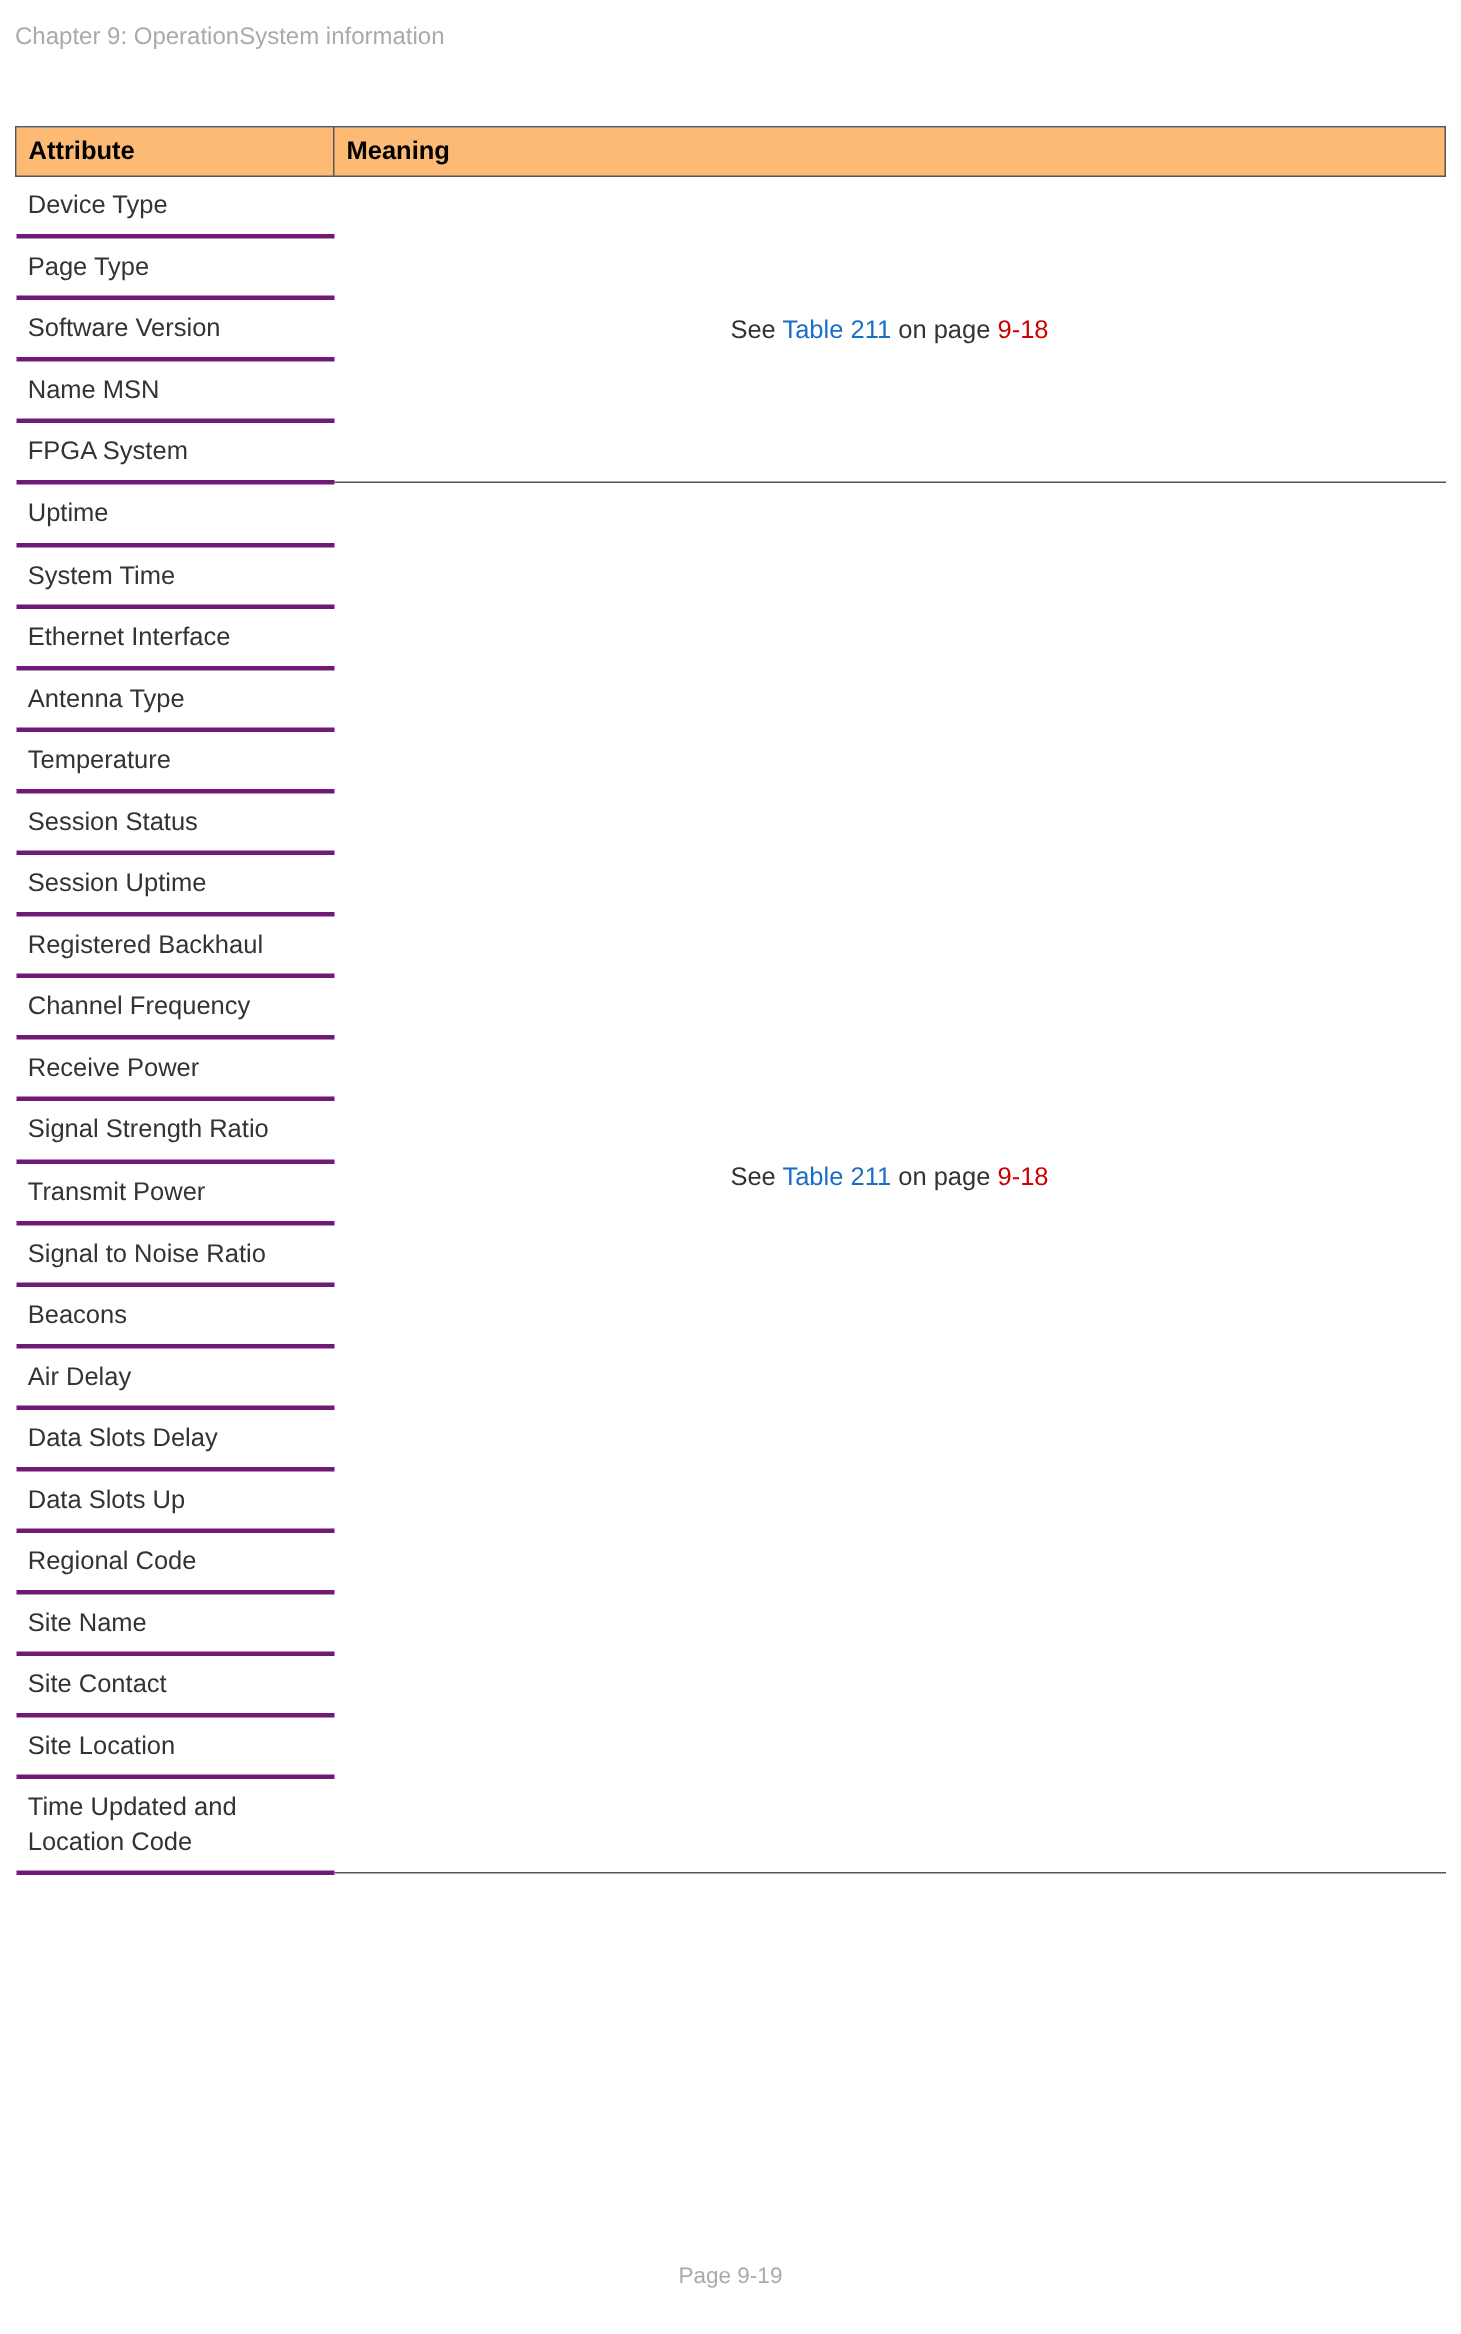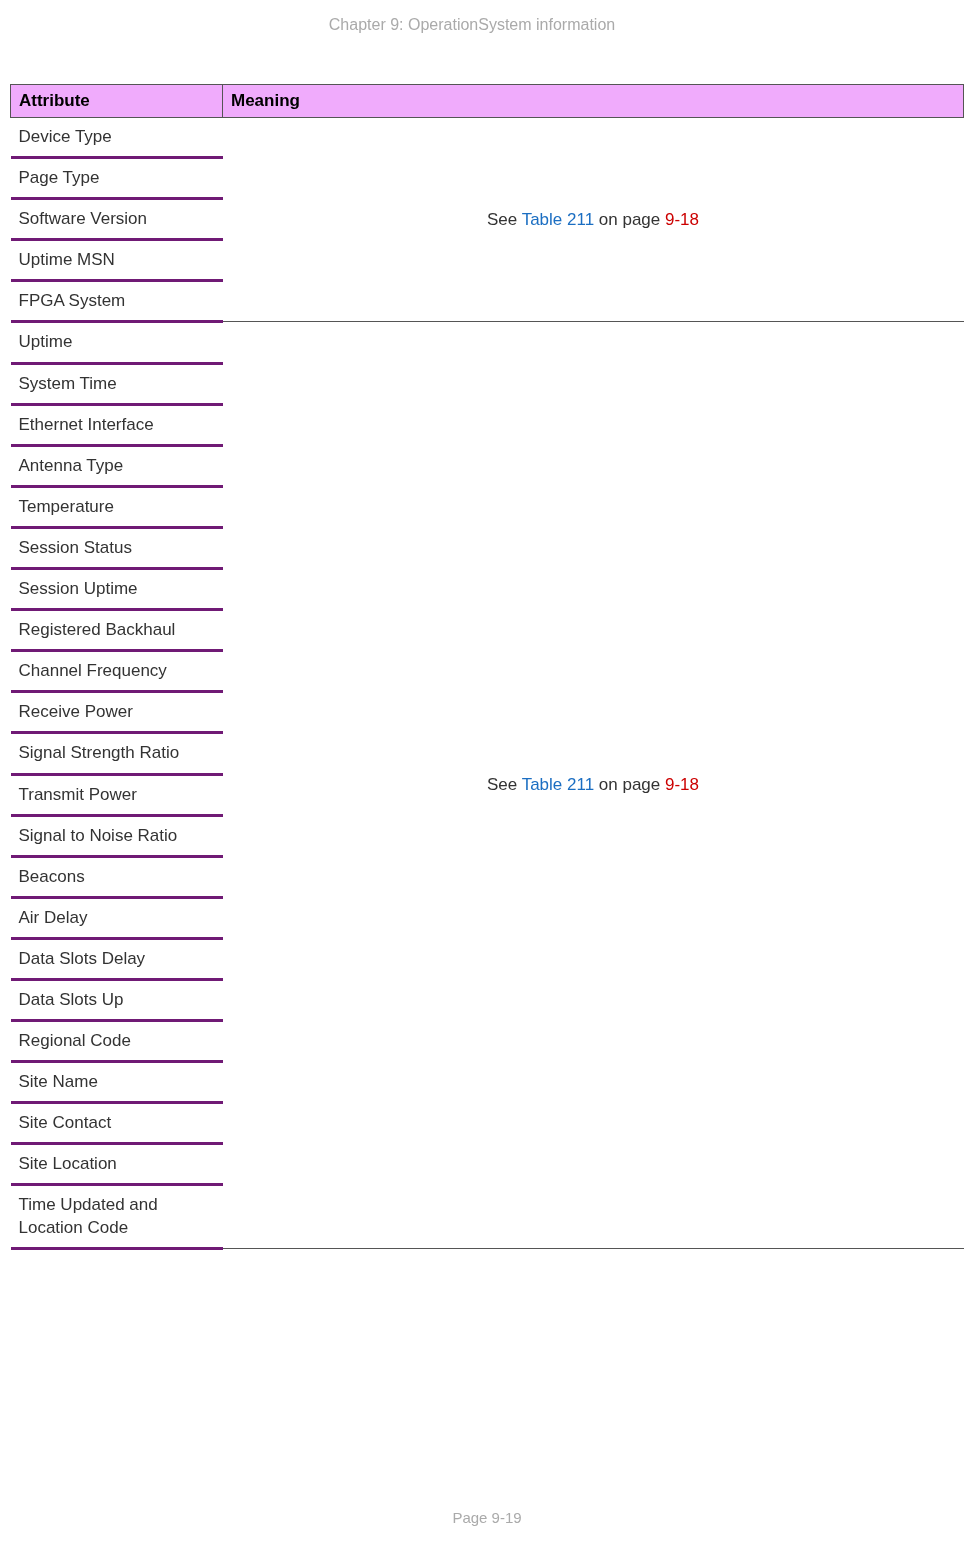--- a/index.html
+++ b/index.html
@@ -10,36 +10,36 @@
   body {
     font-family: Arial, Helvetica, sans-serif;
     width: 974px;
     height: 1556px;
     background: #fff;
     position: relative;
     color: #333;
   }
   .header {
     display: flex;
-    justify-content: center;
+    justify-content: flex-start;
     padding: 16px 40px 0 10px;
     color: #aaa;
     font-size: 16px;
   }
   .content {
     padding: 50px 10px 0 10px;
   }
   table {
     border-collapse: collapse;
     width: 100%;
     font-size: 17px;
   }
   th {
     text-align: left;
-    background: #f0abfc;
+    background: #fdba74;
     border: 1px solid #555;
     padding: 6px 8px;
     font-weight: bold;
     color: #000;
   }
   td {
     padding: 8px 8px;
     vertical-align: middle;
     color: #333;
   }
@@ -87,21 +87,21 @@
           <span>See </span><span class="link-table">Table 211</span><span> on page </span><span class="link-page">9-18</span>
         </td>
       </tr>
       <tr>
           <td class="attr">Page Type</td>
         </tr>
       <tr>
           <td class="attr">Software Version</td>
         </tr>
       <tr>
-          <td class="attr">Uptime MSN</td>
+          <td class="attr">Name MSN</td>
         </tr>
       <tr>
           <td class="attr">FPGA System</td>
         </tr>
 
       <tr>
         <td class="attr">Uptime</td>
         <td class="meaning" rowspan="22">
           <span>See </span><span class="link-table">Table 211</span><span> on page </span><span class="link-page">9-18</span>
         </td>

